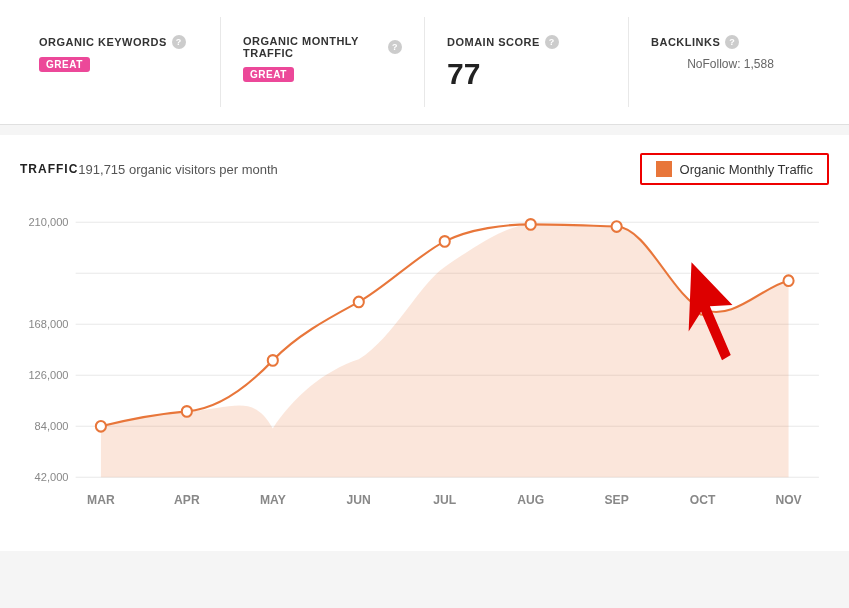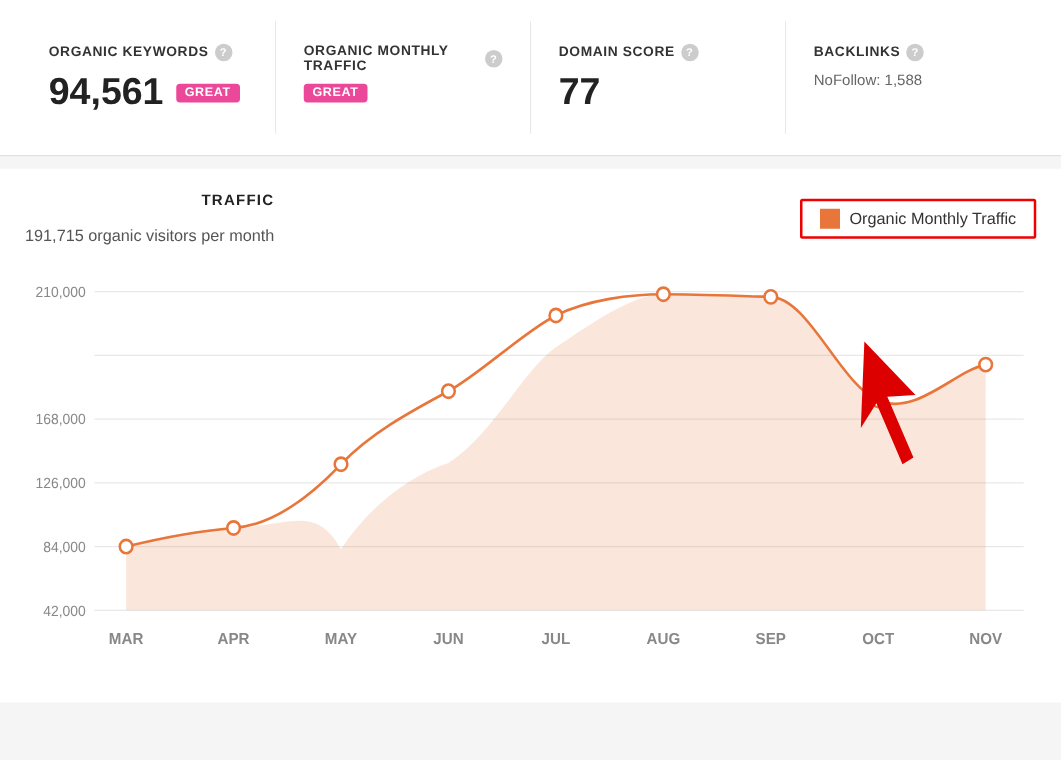--- a/index.html
+++ b/index.html
@@ -73,40 +73,39 @@
       padding: 2px 7px;
       border-radius: 3px;
       text-transform: uppercase;
       letter-spacing: 0.5px;
     }
 
     .metric-sub {
       font-size: 12px;
       color: #666;
       margin-top: 4px;
+      text-align: center;
     }
 
     .chart-container {
       background: #fff;
       margin-top: 10px;
       padding: 18px 20px 10px 20px;
     }
 
     .chart-header {
       display: flex;
       align-items: center;
       justify-content: space-between;
       margin-bottom: 16px;
     }
 
     .chart-title-area {
       display: flex;
-      align-items: flex-end;
-      gap: 14px;
-      flex-direction: column;
+      align-items: center;
     }
 
     .chart-title {
       font-size: 12px;
       font-weight: 800;
       color: #222;
       text-transform: uppercase;
       letter-spacing: 1px;
     }
 
@@ -151,21 +150,20 @@
 <body>
 
 <div class="metrics-row">
 
   <div class="metric-card">
     <div class="metric-title">
       <span>Organic Keywords</span>
       <span class="info-icon">?</span>
     </div>
     <div class="metric-value">
-      <span>94,561</span>
       <span class="badge-great">GREAT</span>
     </div>
   </div>
 
   <div class="metric-card">
     <div class="metric-title">
       <span>Organic Monthly Traffic</span>
       <span class="info-icon">?</span>
     </div>
     <div class="metric-value">

